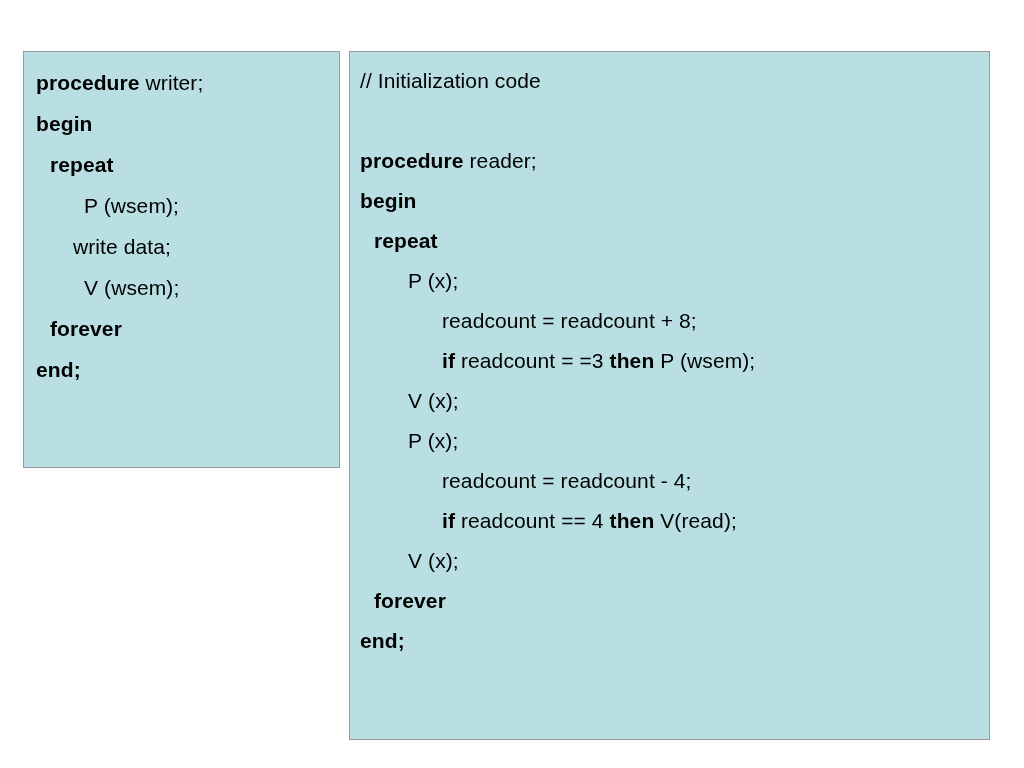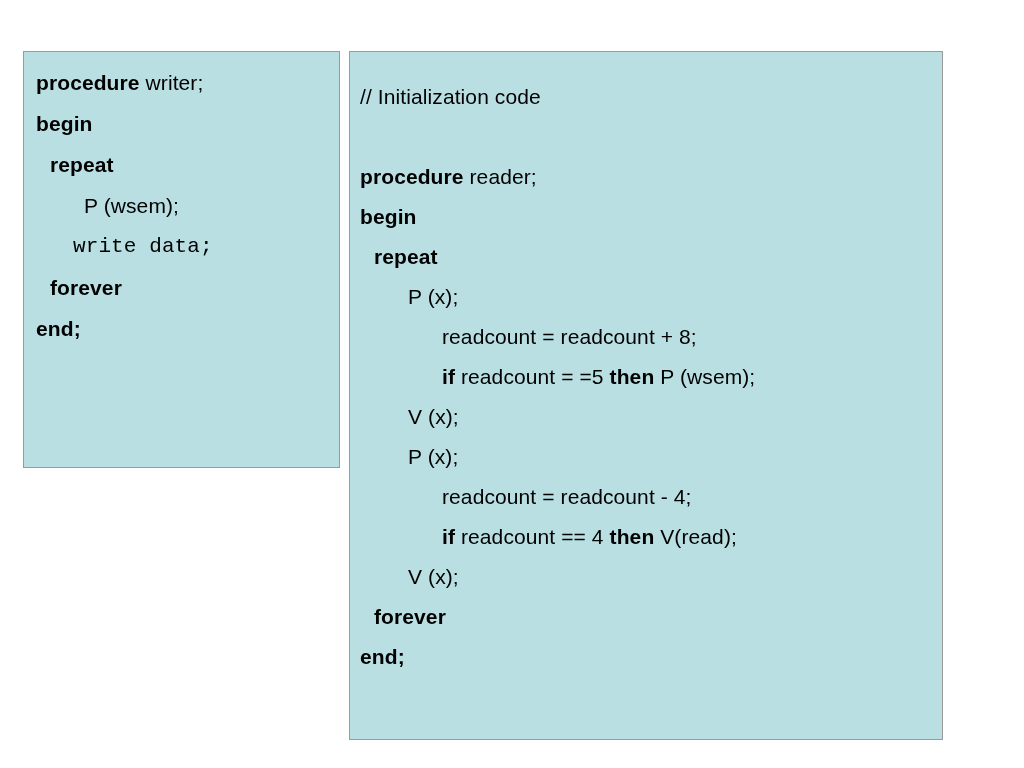--- a/index.html
+++ b/index.html
@@ -30,23 +30,23 @@
     top: 51px;
     width: 317px;
     height: 417px;
     padding: 10px 0 0 12px;
   }
 
   
   #reader-panel {
     left: 349px;
     top: 51px;
-    width: 594px;
+    width: 641px;
     height: 689px;
-    padding: 25px 0 0 10px;
+    padding: 9px 0 0 10px;
   }
 
   .code-line {
     font-size: 21px;
     line-height: 41px;
     height: 41px;
     white-space: pre;
     letter-spacing: 0.1px;
   }
   #reader-panel .code-line {
@@ -56,46 +56,47 @@
   .code-line.blank {
     height: 40px;
   }
   .kw {
     font-weight: bold;
   }
 
   
   .i0 { padding-left: 0px; }
   .i1 { padding-left: 14px; }
-  .i2 { padding-left: 37px; font-family: Liberation Mono, monospace; }
+  .i2 { padding-left: 37px; }
   .i3 { padding-left: 48px; }
   .i5 { padding-left: 82px; }
 </style>
 </head>
 <body style="background: rgb(255, 255, 255);">
 
 <div class="code-panel" id="writer-panel" style="background: rgb(185, 223, 227); border-color: rgb(154, 154, 154); color: rgb(0, 0, 0);">
     <div class="code-line i0"><span class="kw">procedure </span><span>writer;</span></div>
     <div class="code-line i0"><span class="kw">begin</span></div>
     <div class="code-line i1"><span class="kw">repeat</span></div>
     <div class="code-line i3"><span>P (wsem);</span></div>
     <div class="code-line i2"><span>write data;</span></div>
+    <div class="code-line i3"><span>V (wsem);</span></div>
     <div class="code-line i1"><span class="kw">forever</span></div>
     <div class="code-line i0"><span class="kw">end;</span></div>
   </div>
 
 <div class="code-panel" id="reader-panel" style="background: rgb(185, 223, 227); border-color: rgb(154, 154, 154); color: rgb(0, 0, 0);">
     <div class="code-line i0"><span>// Initialization code</span></div>
     <div class="code-line i0 blank"><span> </span></div>
     <div class="code-line i0"><span class="kw">procedure </span><span>reader;</span></div>
     <div class="code-line i0"><span class="kw">begin</span></div>
     <div class="code-line i1"><span class="kw">repeat</span></div>
     <div class="code-line i3"><span>P (x);</span></div>
     <div class="code-line i5"><span>readcount = readcount + 8;</span></div>
-    <div class="code-line i5"><span class="kw">if </span><span>readcount = =5 </span><span class="kw">then </span><span>P (wsem);</span></div>
+    <div class="code-line i5"><span class="kw">if </span><span>readcount = =3 </span><span class="kw">then </span><span>P (wsem);</span></div>
     <div class="code-line i3"><span>V (x);</span></div>
     <div class="code-line i3"><span>P (x);</span></div>
     <div class="code-line i5"><span>readcount = readcount - 4;</span></div>
     <div class="code-line i5"><span class="kw">if </span><span>readcount == 4 </span><span class="kw">then </span><span>V(read);</span></div>
     <div class="code-line i3"><span>V (x);</span></div>
     <div class="code-line i1"><span class="kw">forever</span></div>
     <div class="code-line i0"><span class="kw">end;</span></div>
   </div>
 
 </body></html>

